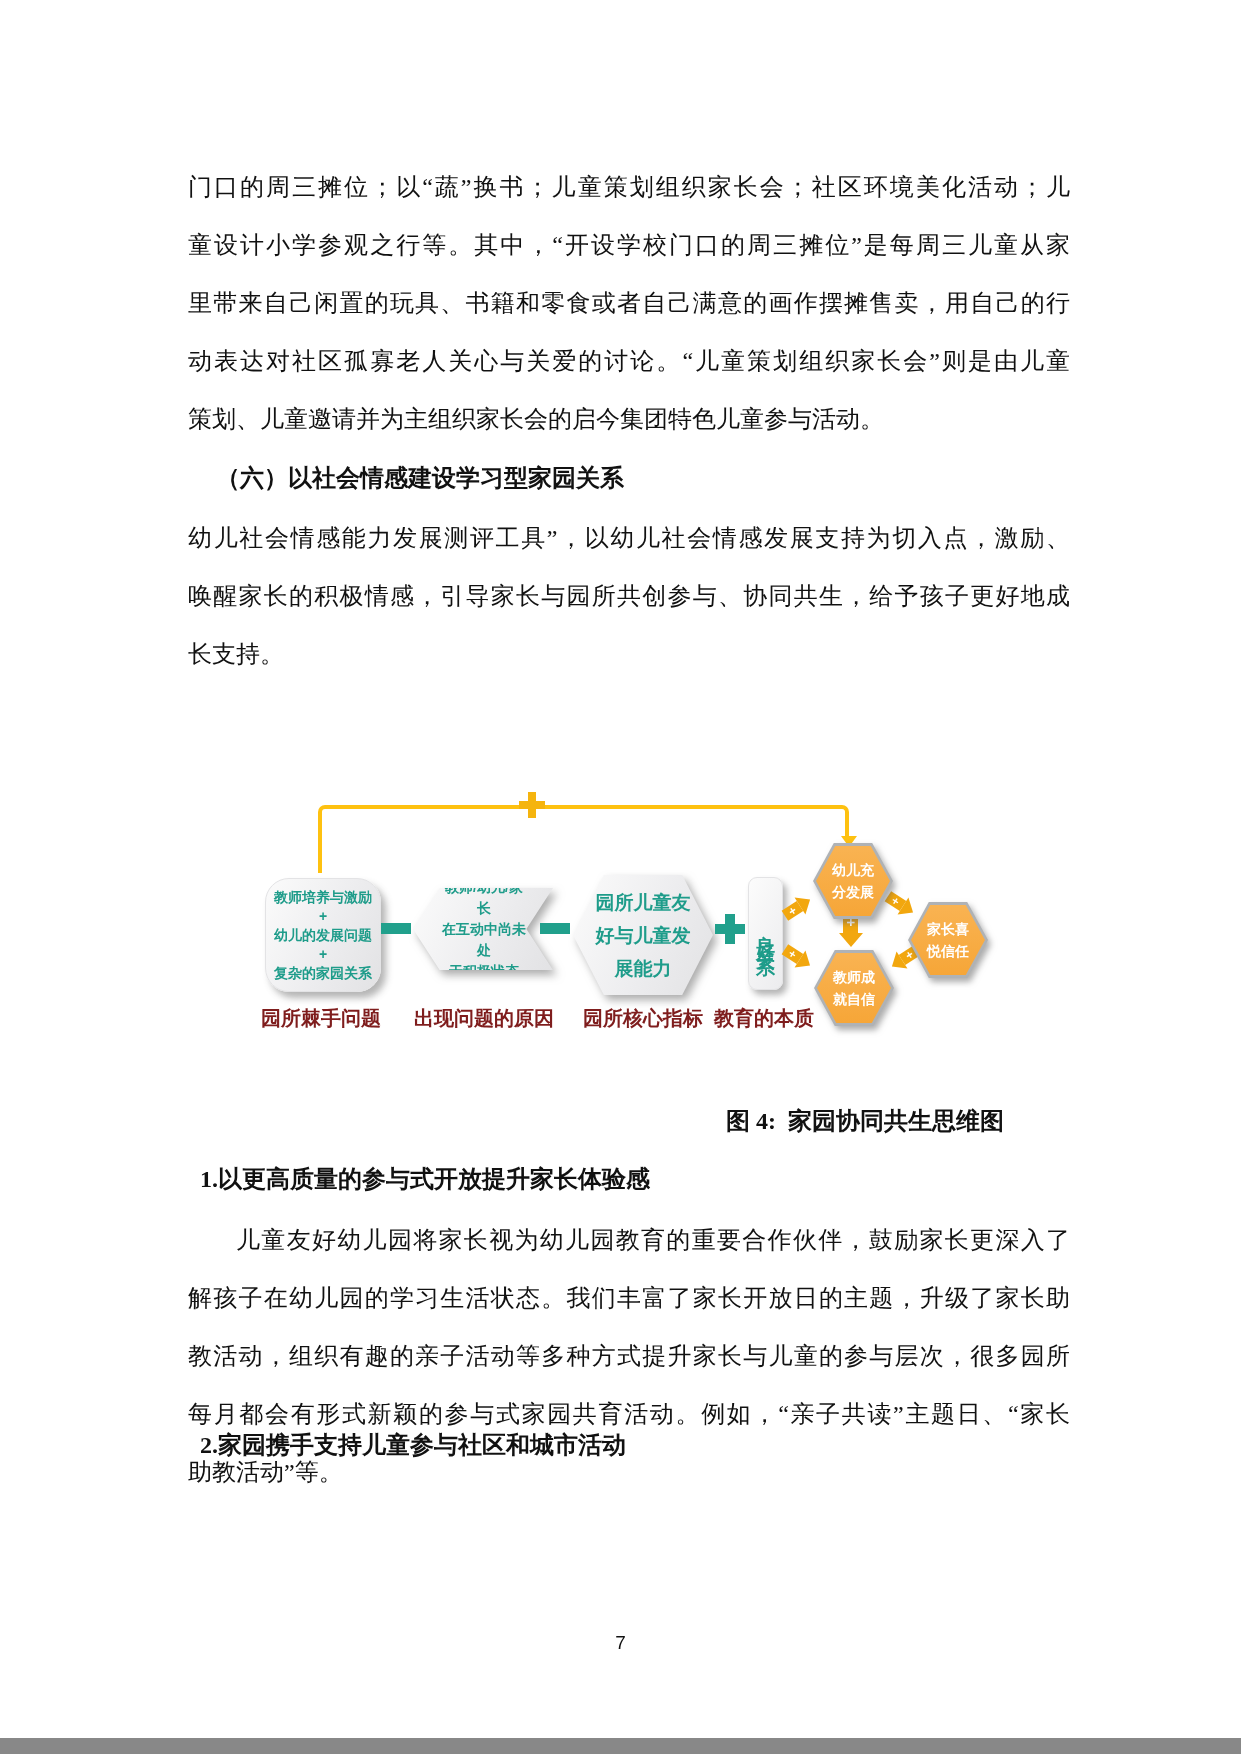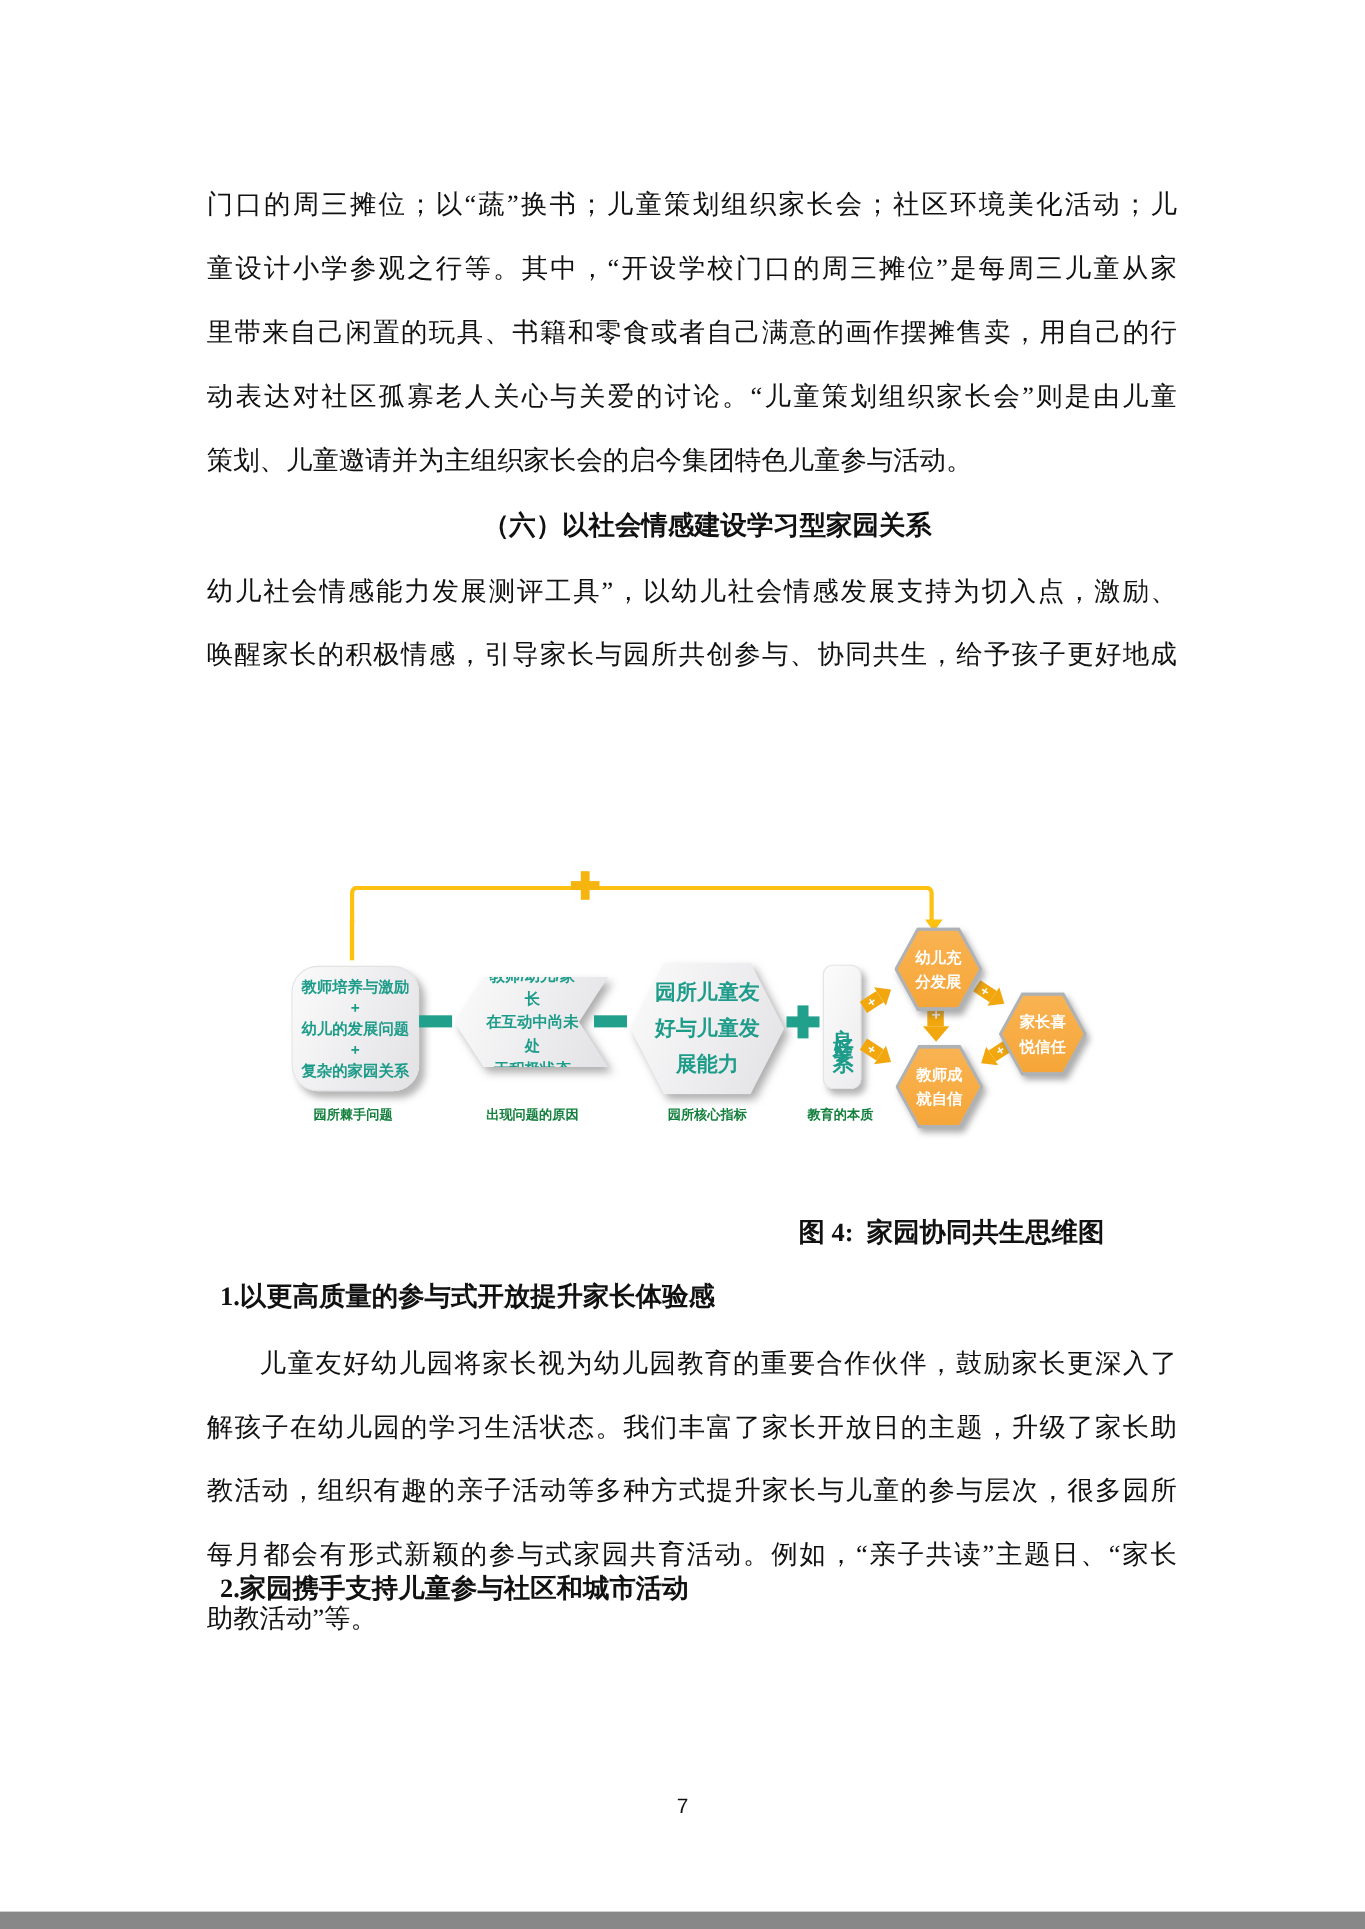--- a/index.html
+++ b/index.html
@@ -94,40 +94,41 @@
   .mini-arrow .tail { width:18px; height:12px; background:#F2A70E; color:#fff;
     display:flex; align-items:center; justify-content:center;
     font-size:12px; font-weight:bold; line-height:1; }
   .mini-arrow .head { width:0; height:0; border-left:12px solid #F2A70E;
     border-top:10px solid transparent; border-bottom:10px solid transparent; }
   .mini-arrow.big { width:42px; height:24px; }
   .mini-arrow.big .tail { width:21px; height:15px; font-size:14px; }
   .mini-arrow.big .head { border-left:14px solid #F2A70E;
     border-top:12px solid transparent; border-bottom:12px solid transparent; }
   .fig-label { position:absolute; top:210px; width:160px; text-align:center;
-    font-size:12px; font-weight:bold; color:#15803d; }
+    font-size:20px; font-weight:bold; color:#7f1d1d; }
 </style>
 </head>
 <body>
 
 <div class="page">
 
   <div class="para" style="top:158px;">
     <div class="line jline">门口的周三摊位；以“蔬”换书；儿童策划组织家长会；社区环境美化活动；儿</div>
     <div class="line jline">童设计小学参观之行等。其中，“开设学校门口的周三摊位”是每周三儿童从家</div>
     <div class="line jline">里带来自己闲置的玩具、书籍和零食或者自己满意的画作摆摊售卖，用自己的行</div>
     <div class="line jline">动表达对社区孤寡老人关心与关爱的讨论。“儿童策划组织家长会”则是由儿童</div>
     <div class="line lastline">策划、儿童邀请并为主组织家长会的启今集团特色儿童参与活动。</div>
   </div>
 
-  <div class="headline" style="top:449px; text-indent:28px;text-align:center;">（六）以社会情感建设学习型家园关系</div>
+  <div class="headline" style="top:449px; text-indent:28px;">（六）以社会情感建设学习型家园关系</div>
 
   <div class="para" style="top:509px;">
     <div class="line jline">幼儿社会情感能力发展测评工具”，以幼儿社会情感发展支持为切入点，激励、</div>
     <div class="line jline">唤醒家长的积极情感，引导家长与园所共创参与、协同共生，给予孩子更好地成</div>
+    <div class="line lastline">长支持。</div>
   </div>
 
   <div class="figure">
 
     <div class="bracket"></div>
     <div class="bracket-ext"></div>
     <div class="bracket-head"></div>
     <div class="plus-shape plus-yellow"></div>
 
     <div class="problem-box gray-fill teal">

